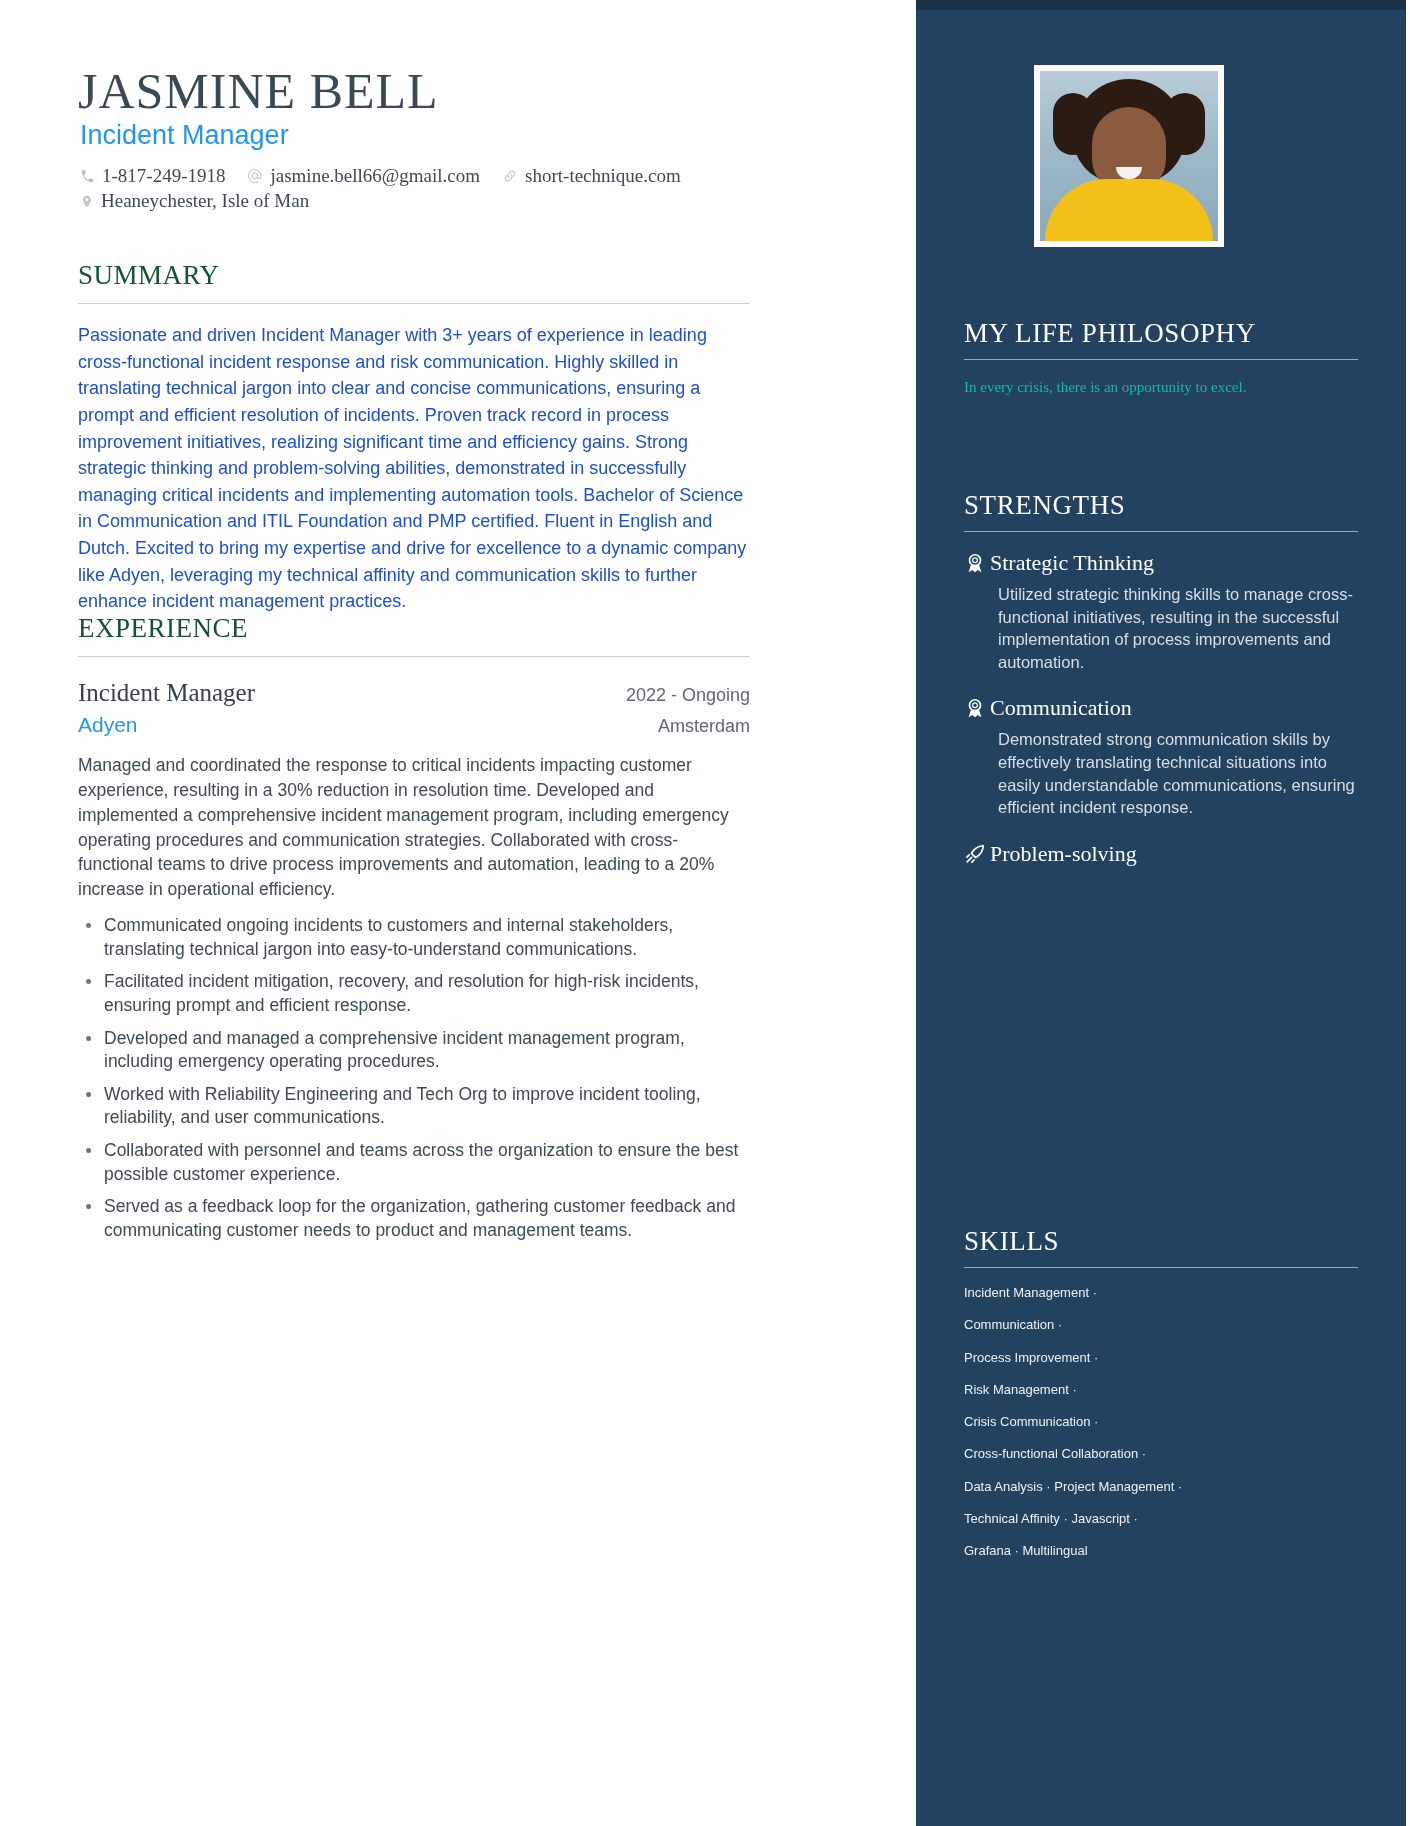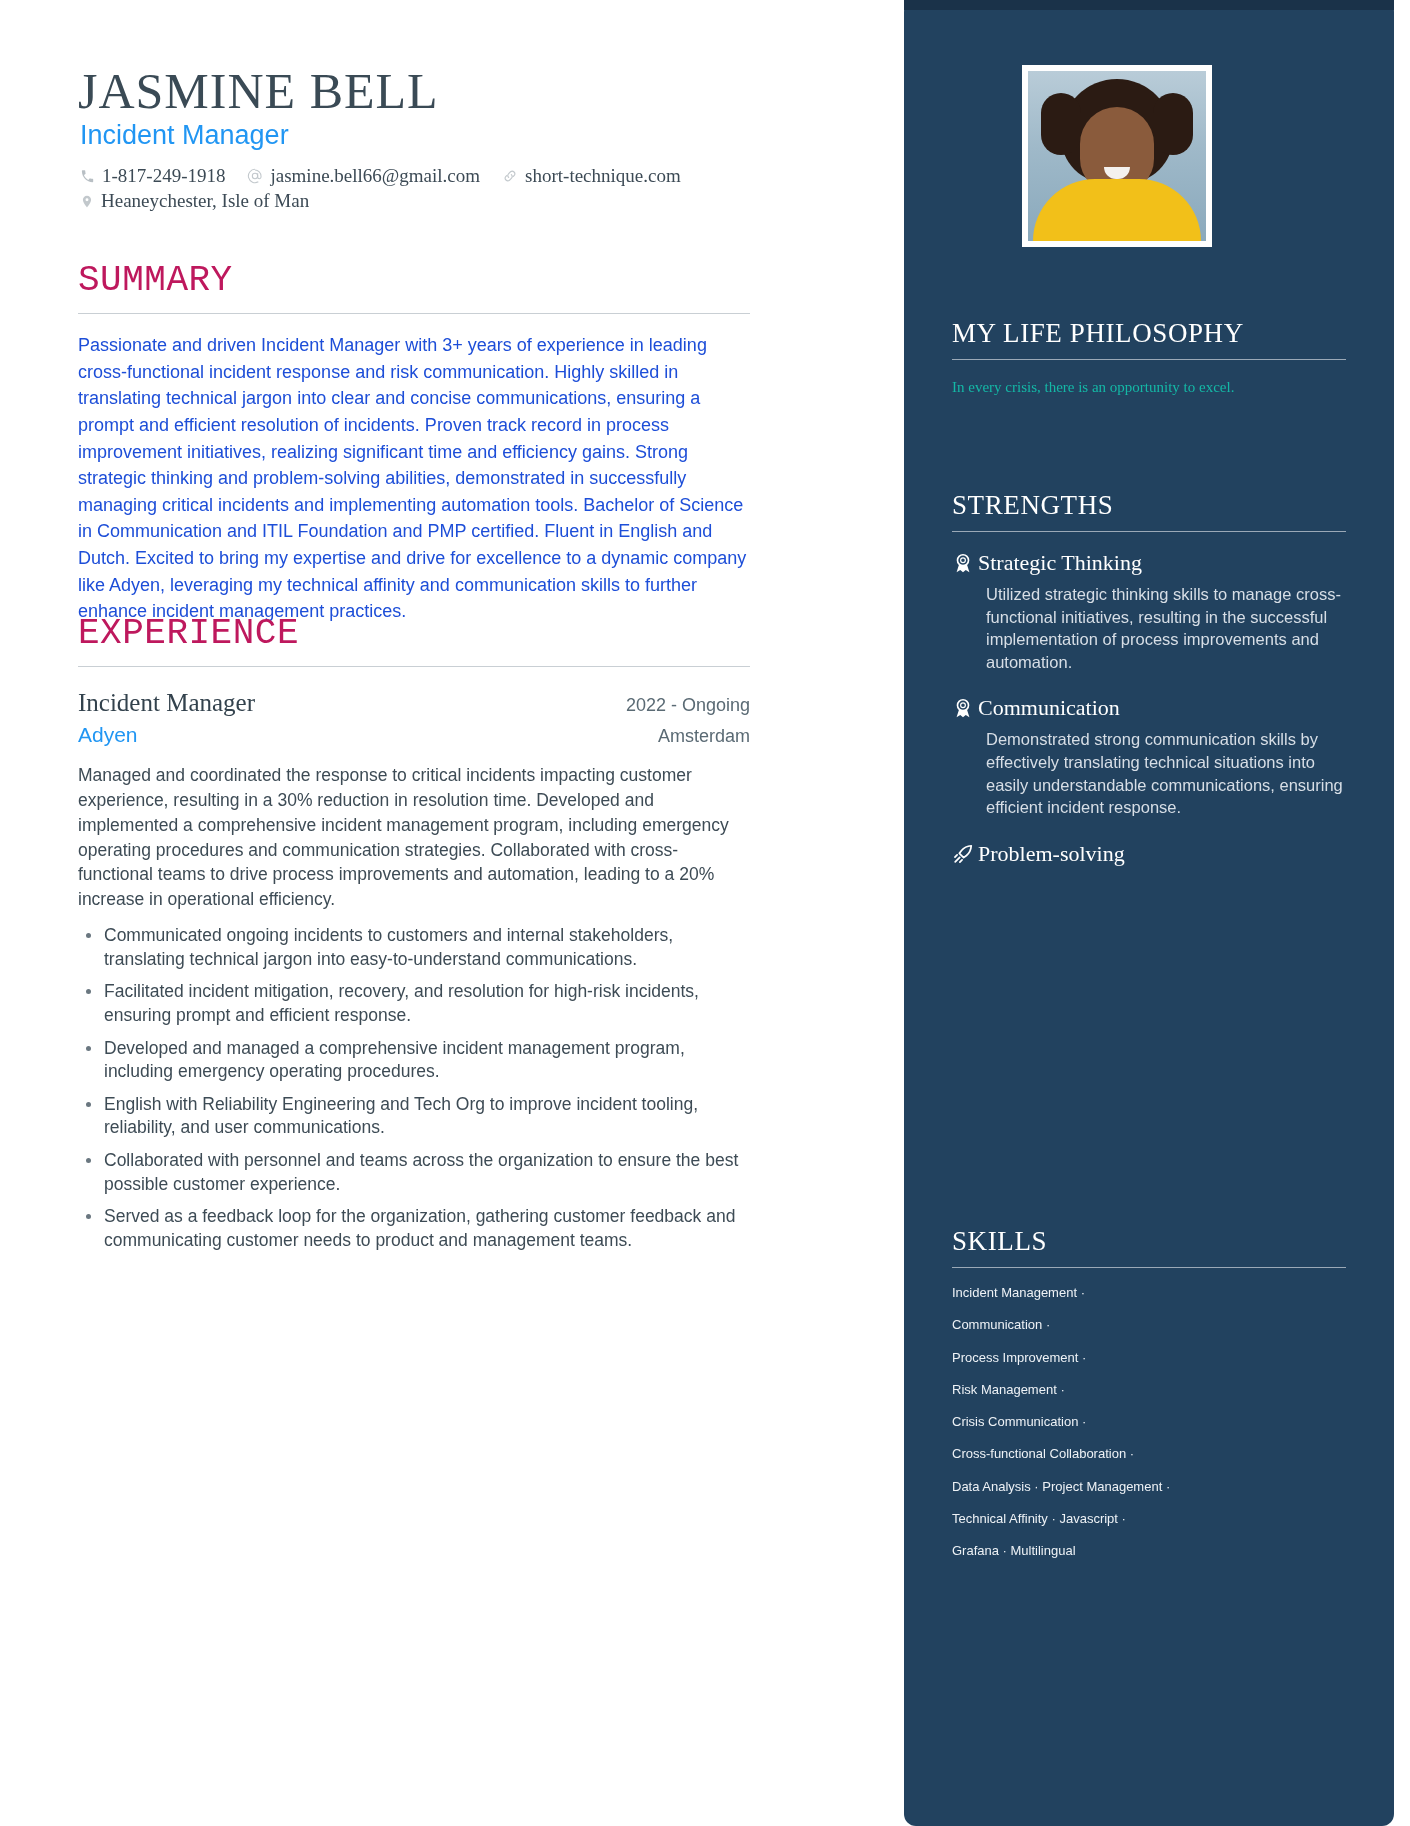--- a/index.html
+++ b/index.html
@@ -12,25 +12,24 @@
   .page {
     position: relative;
     width: 1410px;
     height: 1826px;
     background: #ffffff;
     overflow: hidden;
   }
   
   .sidebar {
     position: absolute;
-    top: 0; right: 16px;
+    top: 0; right: 4px;
     width: 490px;
     height: 1826px;
     background: #22425f;
-    border-radius: 12px;
   }
   .sidebar-topbar {
     position: absolute;
     top: 0; left: 0;
     width: 490px;
     height: 10px;
     background: #1a3249;
   }
   .photo-wrap {
     position: absolute;
@@ -154,24 +153,24 @@
     font-family: "Liberation Serif", serif;
     font-size: 19px;
     color: #3c4a55;
   }
   .contact-row.r1 { top: 165px; }
   .contact-row.r2 { top: 190px; }
   .contact-item { display: flex; align-items: center; margin-right: 22px; }
   .contact-item .ci { margin-right: 7px; opacity: .6; display:flex; }
   .sec { position: absolute; left: 78px; width: 672px; }
   .sec-title {
-    font-family: Liberation Mono, monospace;
-    font-size: 36px;
+    font-family: Liberation Serif, serif;
+    font-size: 27px;
     letter-spacing: 0.5px;
-    color: #be185d;
+    color: #14532d;
     padding-bottom: 12px;
   }
   .sec-rule { height: 1px; background: #c9cfd4; }
   .summary-text {
     margin-top: 18px;
     font-size: 18px;
     line-height: 1.48;
     color: #1d4ed8;
   }
   .exp-head { display: flex; justify-content: space-between; align-items: baseline; }
@@ -357,21 +356,21 @@
         </div>
         <div class="exp-sub">
           <span class="exp-company">Adyen</span>
           <span class="exp-city">Amsterdam</span>
         </div>
         <div class="exp-desc">Managed and coordinated the response to critical incidents impacting customer experience, resulting in a 30% reduction in resolution time. Developed and implemented a comprehensive incident management program, including emergency operating procedures and communication strategies. Collaborated with cross-functional teams to drive process improvements and automation, leading to a 20% increase in operational efficiency.</div>
         <ul class="bullets">
           <li>Communicated ongoing incidents to customers and internal stakeholders, translating technical jargon into easy-to-understand communications.</li>
           <li>Facilitated incident mitigation, recovery, and resolution for high-risk incidents, ensuring prompt and efficient response.</li>
           <li>Developed and managed a comprehensive incident management program, including emergency operating procedures.</li>
-          <li>English with Reliability Engineering and Tech Org to improve incident tooling, reliability, and user communications.</li>
+          <li>Worked with Reliability Engineering and Tech Org to improve incident tooling, reliability, and user communications.</li>
           <li>Collaborated with personnel and teams across the organization to ensure the best possible customer experience.</li>
           <li>Served as a feedback loop for the organization, gathering customer feedback and communicating customer needs to product and management teams.</li>
         </ul>
       </div>
     </div>
 
   </div>
 </div>
 
 </body></html>

